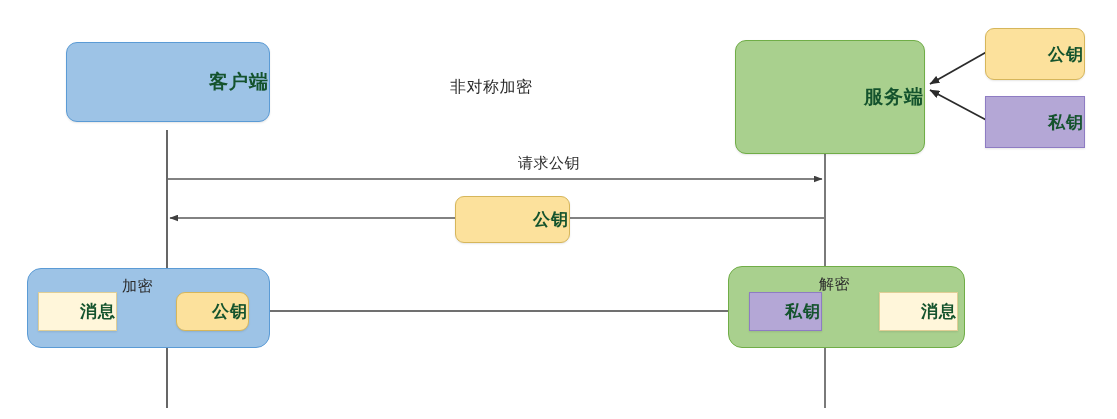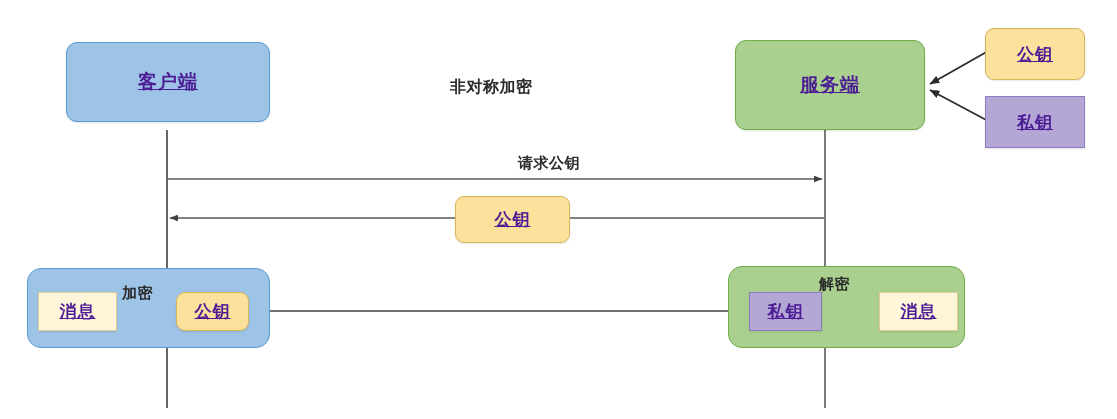--- a/index.html
+++ b/index.html
@@ -19,35 +19,34 @@
     position: absolute;
     left: 0; top: 0;
     width: 1117px;
     height: 419px;
   }
   .node {
     position: absolute;
     box-sizing: border-box;
     display: flex;
     align-items: center;
-    justify-content: center;
+    justify-content: flex-end;
     text-align: center;
     font-size: 19px;
     font-weight: 700;
     letter-spacing: 1px;
-    color: #4c1d95;
+    color: #14532d;
     border-style: solid;
     border-width: 1.4px;
-    text-decoration: underline;
   }
   .label {
     position: absolute;
     box-sizing: border-box;
     font-size: 15px;
-    font-weight: 700;
+    font-weight: 400;
     color: #2b2b2b;
     white-space: nowrap;
     letter-spacing: 0.5px;
   }
 
   
   .actor-client {
     background: #9DC3E6;
     border-color: #5B9BD5;
     border-radius: 11px;
@@ -129,21 +128,21 @@
 
     <line x1="249" y1="311" x2="746" y2="311" stroke="#404040" stroke-width="1.6" marker-end="url(#arrowhead)"></line>
 
     <line x1="822" y1="311" x2="876" y2="311" stroke="#2b2b2b" stroke-width="1.8" marker-end="url(#arrowheadDark)"></line>
   </svg>
 
   <div class="node actor-client" style="left:66px; top:42px; width:204px; height:80px;">
     <span>客户端</span>
   </div>
 
-  <div class="node actor-server" style="left:735px; top:40px; width:190px; height:90px;">
+  <div class="node actor-server" style="left:735px; top:40px; width:190px; height:114px;">
     <span>服务端</span>
   </div>
 
   <div class="node key-public" style="left:985px; top:28px; width:100px; height:52px;">
     <span>公钥</span>
   </div>
 
   <div class="node key-private" style="left:985px; top:96px; width:100px; height:52px;">
     <span>私钥</span>
   </div>
@@ -156,21 +155,21 @@
     <span>公钥</span>
   </div>
 
 
   <div class="node group-client" style="left:27px; top:268px; width:243px; height:80px;"></div>
 
   <div class="node msg-box" style="left:38px; top:292px; width:79px; height:39px;">
     <span>消息</span>
   </div>
 
-  <div class="label" style="left:122px; top:284px;">加密</div>
+  <div class="label" style="left:122px; top:277px;">加密</div>
 
   <div class="node key-public" style="left:176px; top:292px; width:73px; height:39px;">
     <span>公钥</span>
   </div>
 
   <div class="node group-server" style="left:728px; top:266px; width:237px; height:82px;"></div>
 
   <div class="node key-private" style="left:749px; top:292px; width:73px; height:39px;">
     <span>私钥</span>
   </div>

